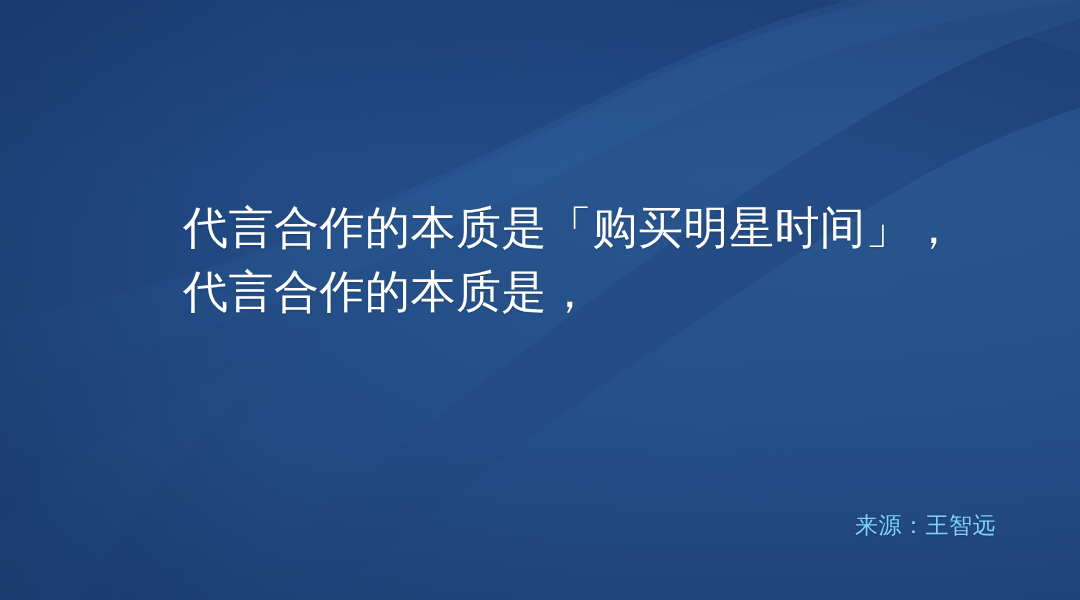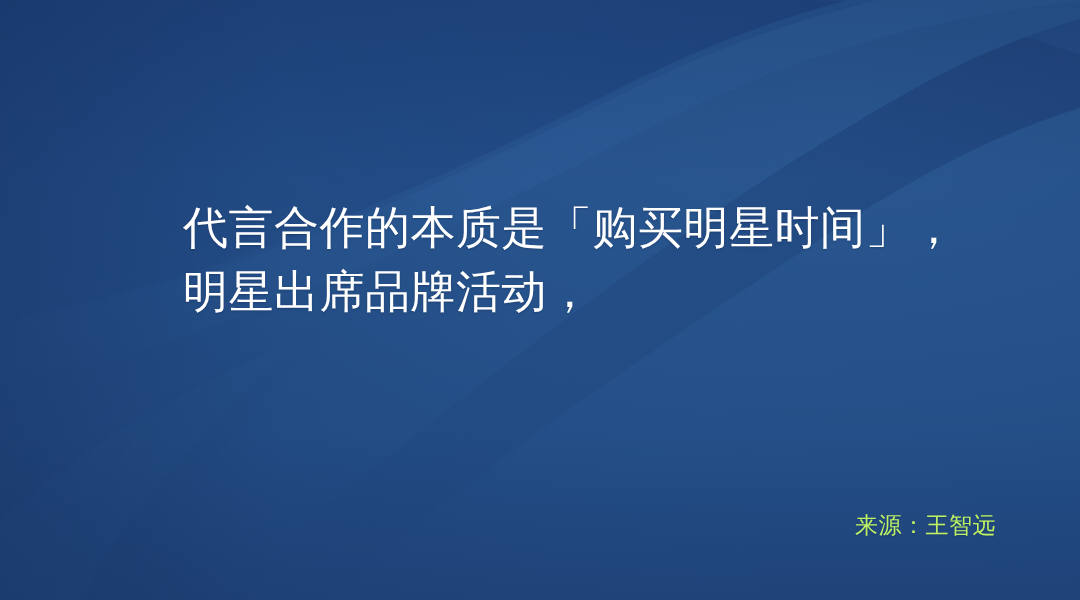--- a/index.html
+++ b/index.html
@@ -53,21 +53,21 @@
     font-size: 45px;
     line-height: 64px;
     letter-spacing: 0.5px;
     white-space: nowrap;
     text-shadow: 0 1px 2px rgba(10,28,62,0.28);
   }
   .attribution {
     position: absolute;
     right: 84px;
     top: 511px;
-    color: #bef264;
+    color: #7dd3fc;
     font-size: 23px;
     line-height: 30px;
     letter-spacing: 0.5px;
     white-space: nowrap;
     text-shadow: 0 1px 2px rgba(10,28,62,0.25);
   }
 </style>
 </head>
 <body>
 
@@ -110,18 +110,18 @@
     <path d="M 760 0 C 880 -4 1000 22 1120 70 L 1120 0 Z" fill="#2a5892" opacity="0.35"></path>
 
     <path d="M -40 600 C 60 470 180 370 360 300 C 260 400 170 500 120 600 Z" fill="url(#wD)"></path>
     <path d="M -40 560 C 50 470 150 400 300 340 C 200 430 130 510 80 600 L -40 600 Z" fill="#2b5892" opacity="0.18"></path>
   </svg>
 
   <div class="bg-vignette"></div>
 
   <div class="quote">
     <div class="quote-line">代言合作的本质是「购买明星时间」，</div>
-    <div class="quote-line">明星出席品牌活动，</div>
+    <div class="quote-line">代言合作的本质是，</div>
   </div>
 
   <div class="attribution">来源：王智远</div>
 
 </div>
 
 </body></html>

